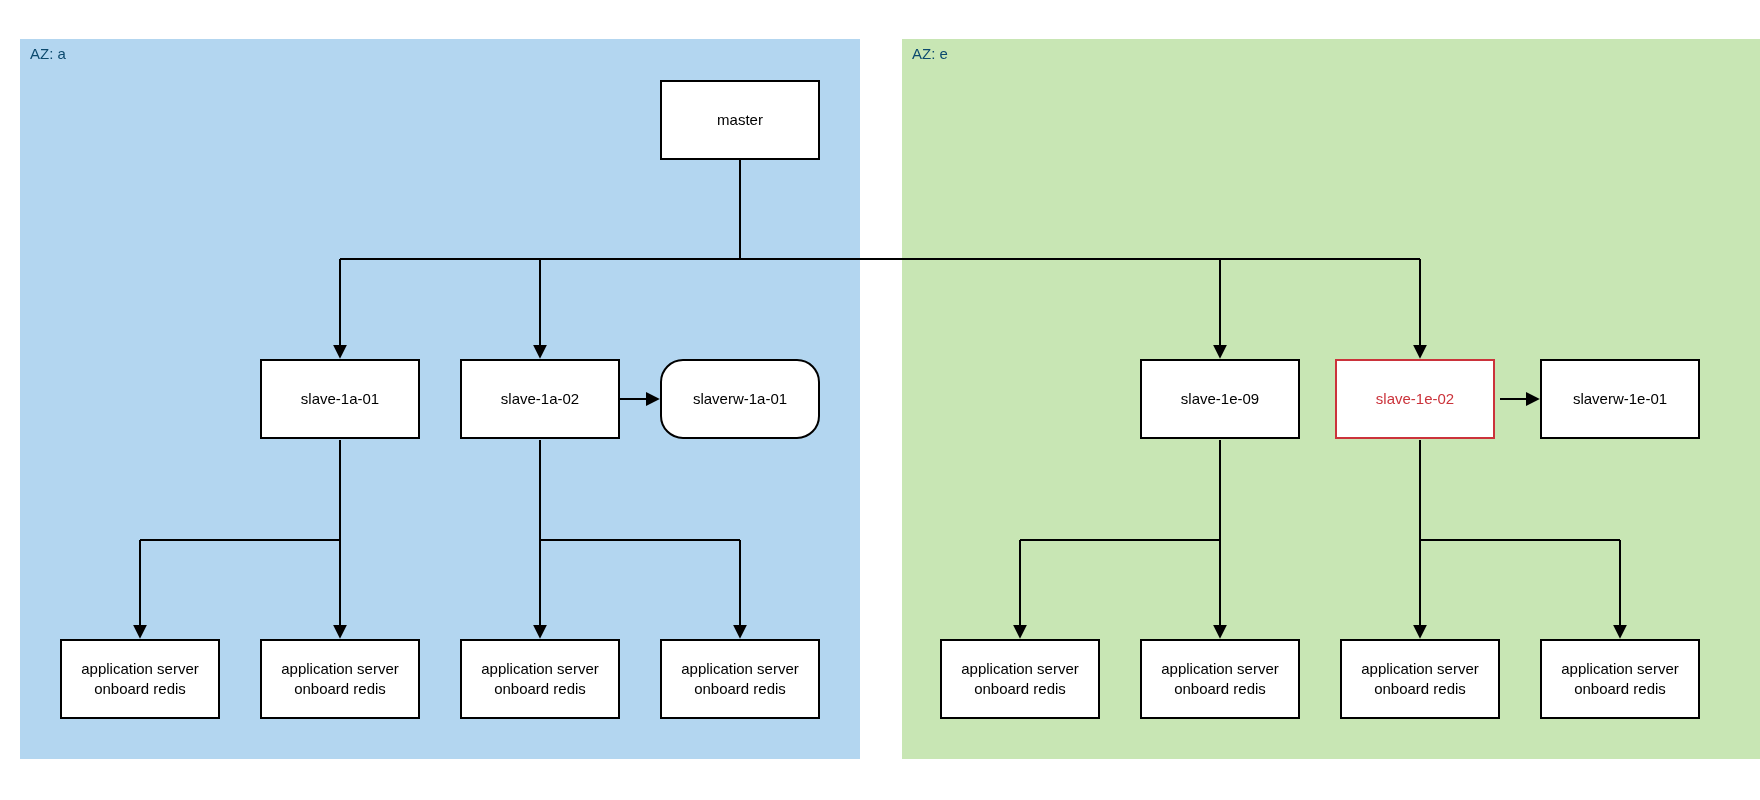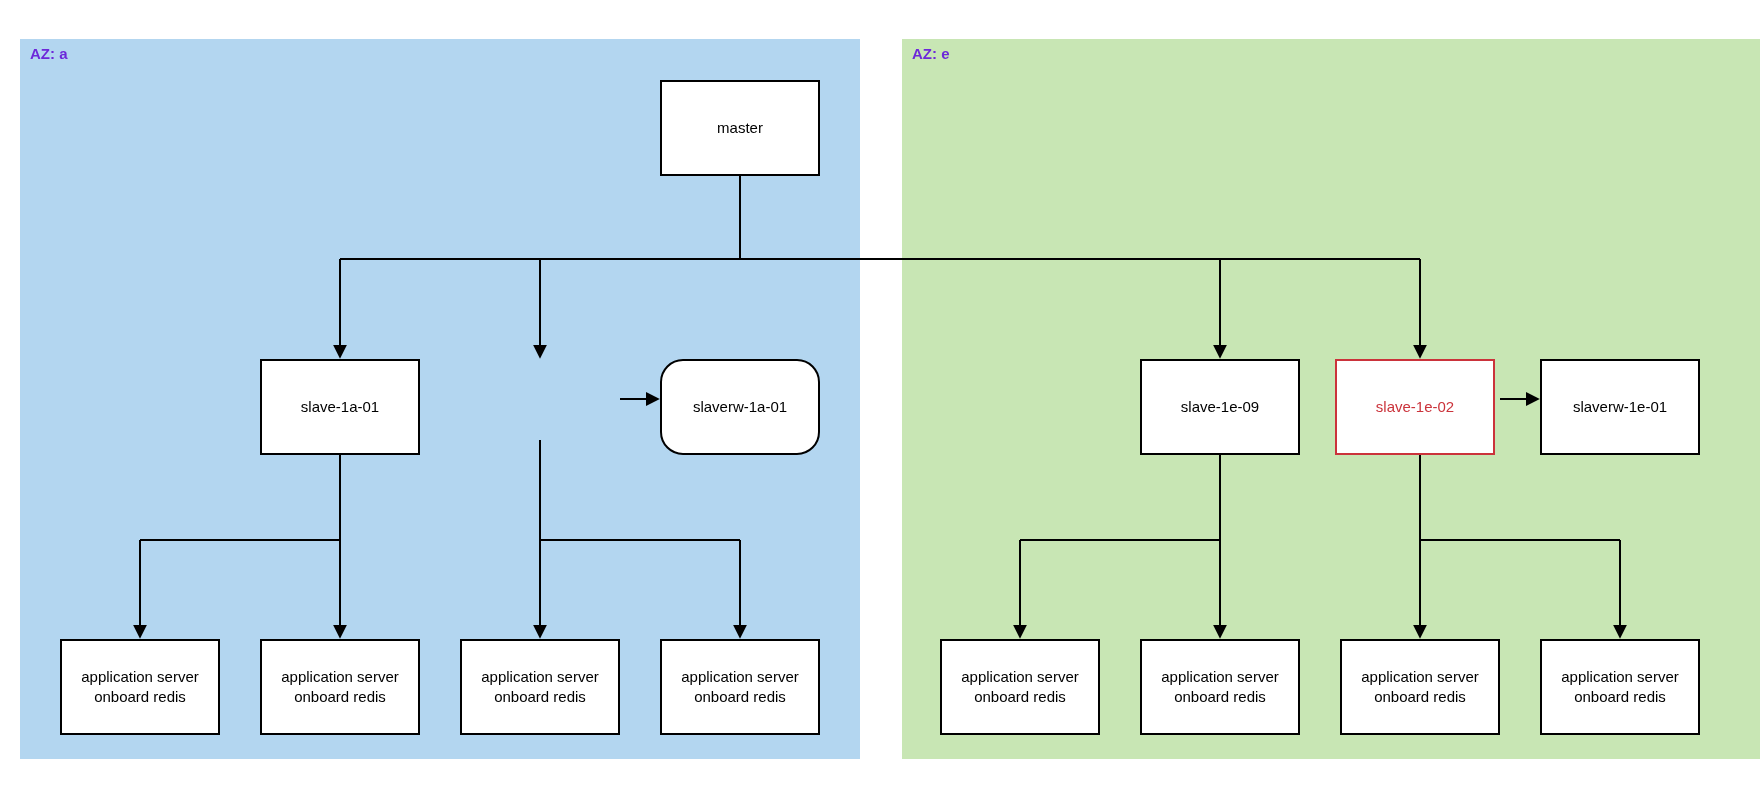--- a/index.html
+++ b/index.html
@@ -15,35 +15,35 @@
     position: absolute;
     box-sizing: border-box;
   }
   .zone-a { left: 20px; top: 39px; width: 840px; height: 720px; background: #b3d6f0; }
   .zone-e { left: 902px; top: 39px; width: 934px; height: 720px; background: #c8e6b4; }
   .zone-label {
     position: absolute;
     left: 10px;
     top: 6px;
     font-size: 15px;
-    font-weight: bold;
-    color: #6d28d9;
+    font-weight: normal;
+    color: #0c4a6e;
   }
   .edges {
     position: absolute;
     left: 0; top: 0;
     width: 1760px;
     height: 800px;
     pointer-events: none;
   }
   .node {
     position: absolute;
     box-sizing: border-box;
     width: 160px;
-    height: 96px;
+    height: 80px;
     background: #ffffff;
     border: 2px solid #000000;
     display: flex;
     align-items: center;
     justify-content: center;
     text-align: center;
     font-size: 15px;
     line-height: 20px;
     color: #000000;
     white-space: pre-line;
@@ -101,20 +101,21 @@
     <path class="edge" marker-end="url(#arrowhead)" d="M1020,540 V636"></path>
 
     <path class="edge" marker-end="url(#arrowhead)" d="M1420,440 V636"></path>
     <path class="edge" d="M1420,540 H1620"></path>
     <path class="edge" marker-end="url(#arrowhead)" d="M1620,540 V636"></path>
   </svg>
 
   <div class="node" style="left:660px; top:80px;">master</div>
 
   <div class="node" style="left:260px; top:359px;">slave-1a-01</div>
+  <div class="node" style="left:460px; top:359px;">slave-1a-02</div>
   <div class="node" style="left:660px; top:359px;border-radius:23px;">slaverw-1a-01</div>
 
   <div class="node" style="left:1140px; top:359px;">slave-1e-09</div>
   <div class="node highlight" style="left:1335px; top:359px;">slave-1e-02</div>
   <div class="node" style="left:1540px; top:359px;">slaverw-1e-01</div>
 
   <div class="node" style="left:60px; top:639px;">application server
 onboard redis</div>
   <div class="node" style="left:260px; top:639px;">application server
 onboard redis</div>

